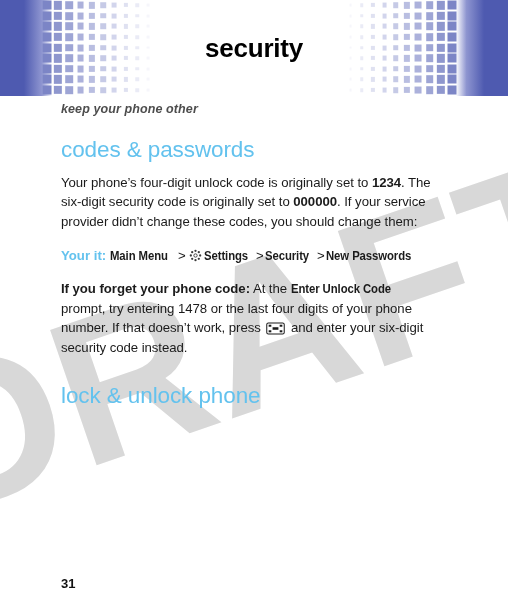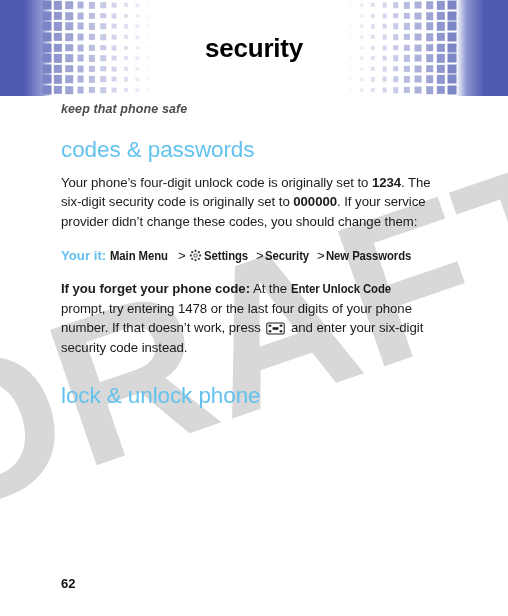--- a/index.html
+++ b/index.html
@@ -768,21 +768,21 @@
         <div class="cell">
           <i style="width: 9px; height: 9px; background: rgb(124, 133, 198); opacity: 1;"></i>
         </div>
       </div>
     <div id="title-plate"></div>
     <div id="title-security">security</div>
   </div>
 
   <div id="content">
 
-    <p class="subtitle">keep that phone safe</p>
+    <p class="subtitle">keep your phone other</p>
 
     <h2 class="section">codes &amp; passwords</h2>
 
     <p class="body">
       <span>Your phone’s four-digit unlock code is originally set to </span><b class="bold">1234</b><span>. The six-digit security code is originally set to </span><b class="bold">000000</b><span>. If your service provider didn’t change these codes, you should change them:</span>
     </p>
 
     <p class="finder">
       <span class="findit">Your it:</span><span>&nbsp;</span><span class="cond">Main Menu</span><span class="sep">&gt;</span><span class="icon-settings">
         <svg viewBox="0 0 24 24" width="13" height="13" aria-hidden="true">
@@ -813,14 +813,14 @@
           <rect x="10.4" y="8.0" width="9.2" height="4.0" fill="#1b1b1b"></rect>
         </svg>
       </span><span> and enter your six-digit security code instead.</span>
     </p>
 
 
     <h2 class="section second">lock &amp; unlock phone</h2>
 
   </div>
 
-  <div id="page-number">62</div>
+  <div id="page-number">31</div>
 </div>
 
 </body></html>

